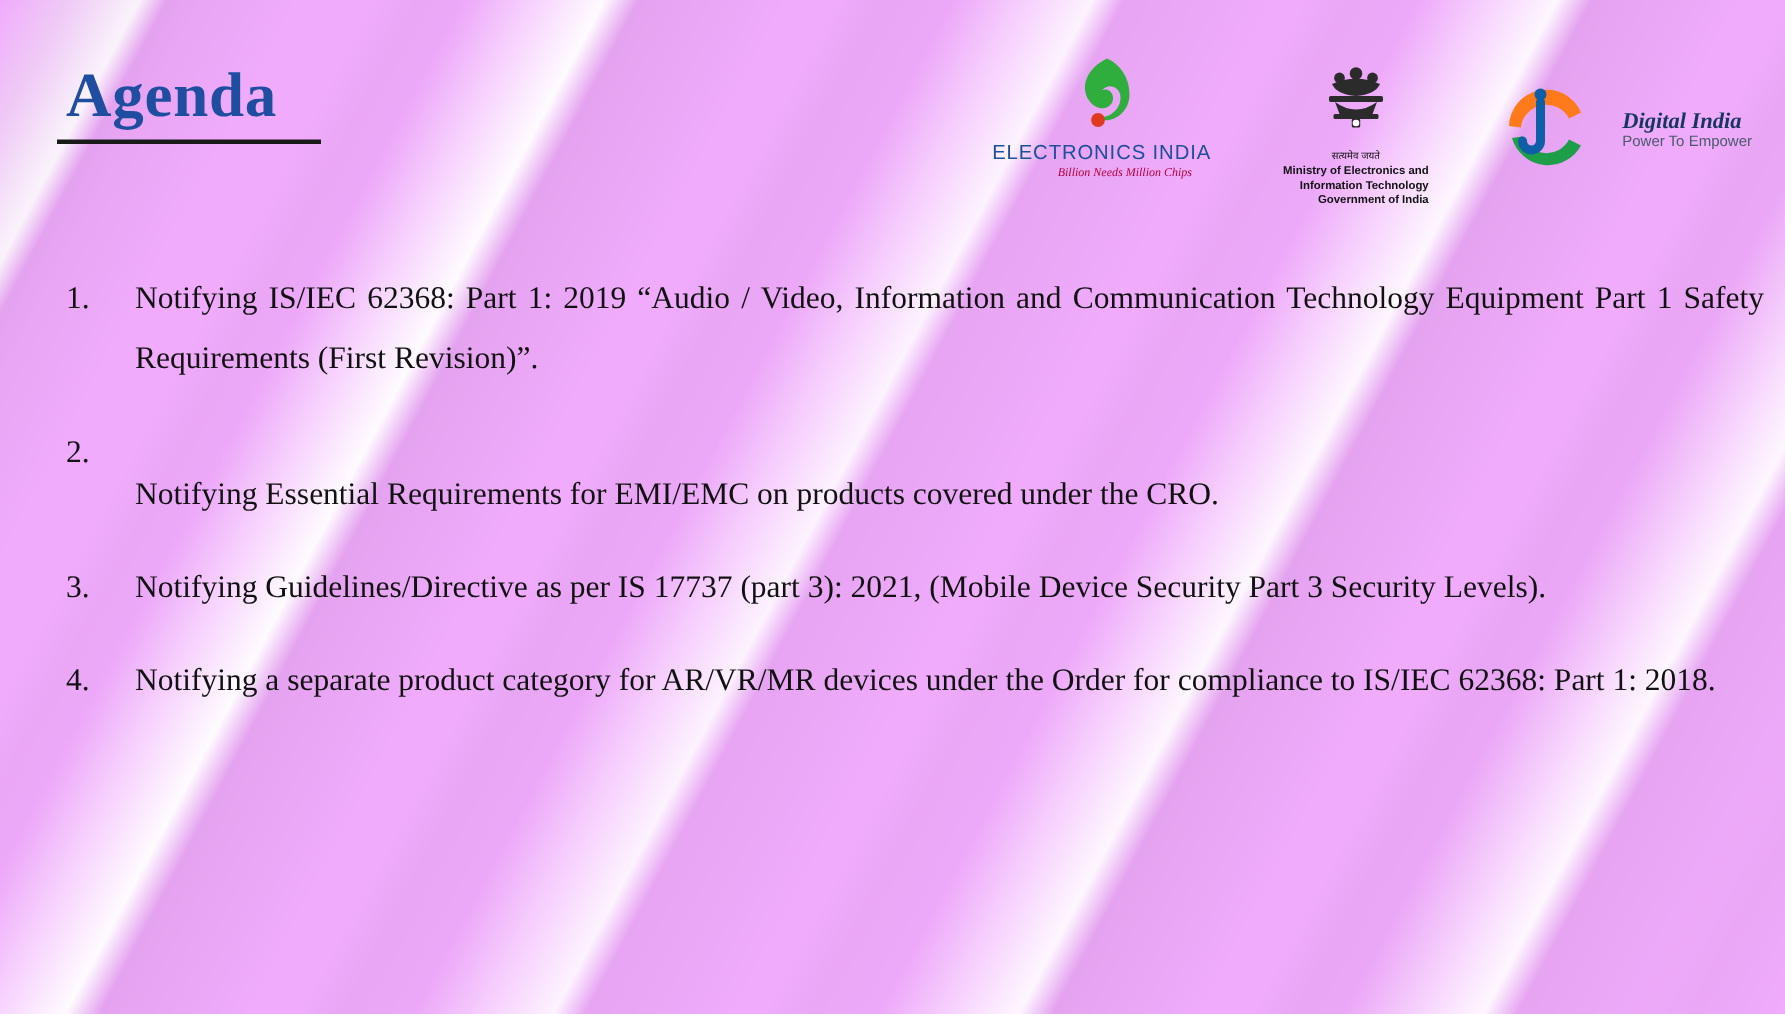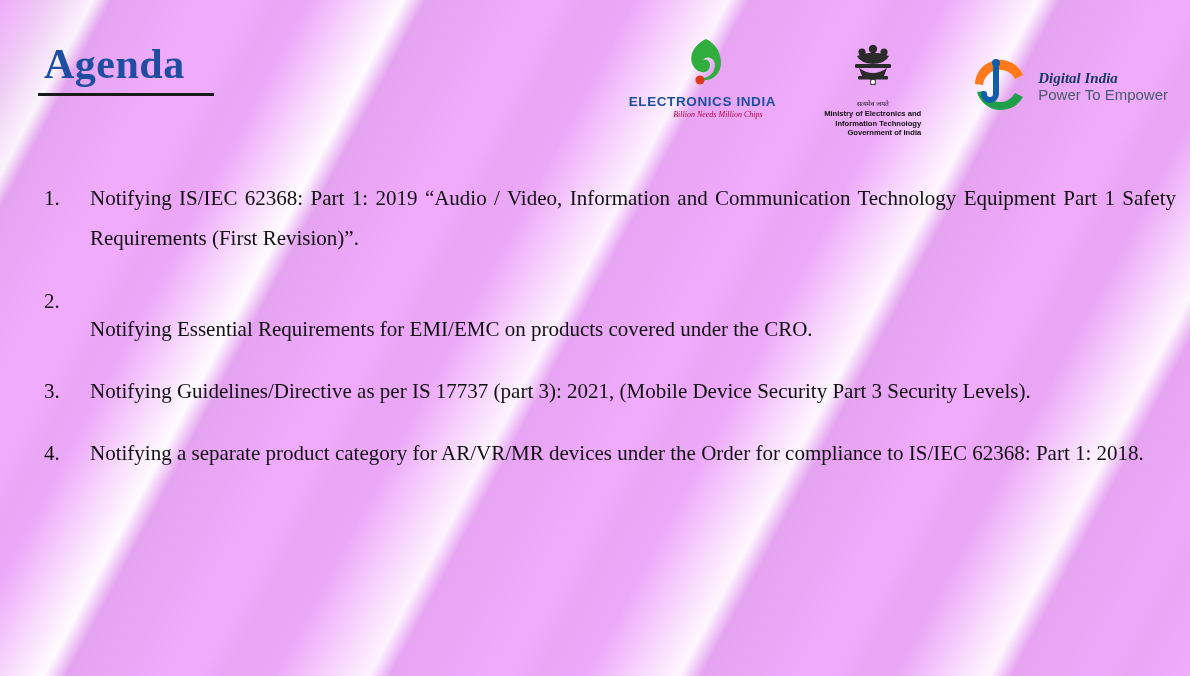--- a/index.html
+++ b/index.html
@@ -109,21 +109,21 @@
     flex-direction: column;
     align-items: center;
   }
   .logo-ei-mark { position: relative; width: 52px; height: 56px; }
   .ei-text {
     margin-top: 2px;
     font-family: "Liberation Sans", sans-serif;
     font-size: 13.5px;
     letter-spacing: 0.6px;
     color: #1c4f9c;
-    font-weight: 700;
+    font-weight: 400;
     white-space: nowrap;
   }
   .ei-sub {
     font-family: "Liberation Serif", serif;
     font-style: italic;
     font-size: 8px;
     color: #b3003c;
     margin-top: 1px;
     white-space: nowrap;
     margin-left: 31px;
@@ -138,32 +138,32 @@
     color: #111;
     line-height: 1.28;
     white-space: nowrap;
   }
   .meity-hindi {
     font-family: "Liberation Sans", sans-serif;
     font-size: 6.6px;
     color: #111;
     margin-top: 1px;
   }
-  .di-wrap { display:flex; align-items:center; gap: 7px; margin-top: 18px; }
+  .di-wrap { display:flex; align-items:center; gap: 19px; margin-top: 18px; }
   .di-text { line-height: 1.05; }
   .di-title {
     font-family: "Liberation Serif", serif;
     font-style: italic;
     font-weight: bold;
     font-size: 15px;
     color: #17365d;
   }
   .di-sub {
     font-family: "Liberation Sans", sans-serif;
-    font-size: 15px;
+    font-size: 10px;
     color: #4a5a6a;
     margin-top: 0;
   }
   
   .list {
     position: absolute;
     left: 44px;
     right: 8px;
     top: 178px;
   }

